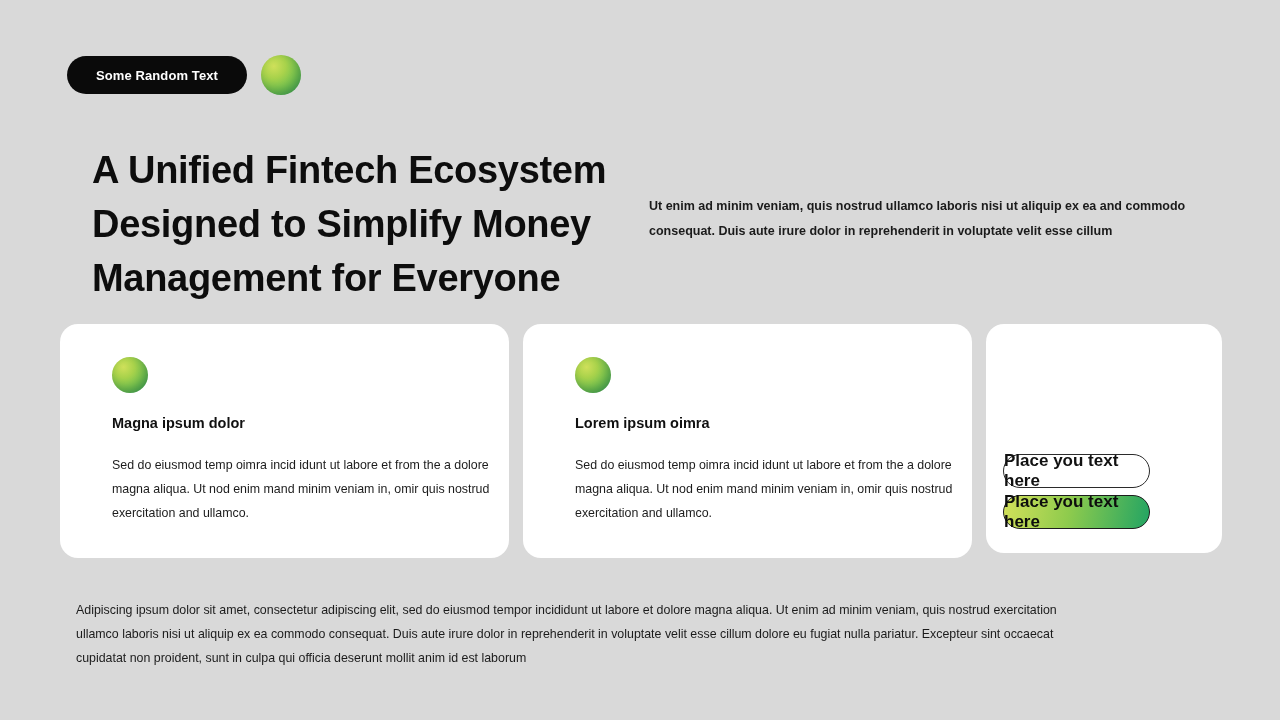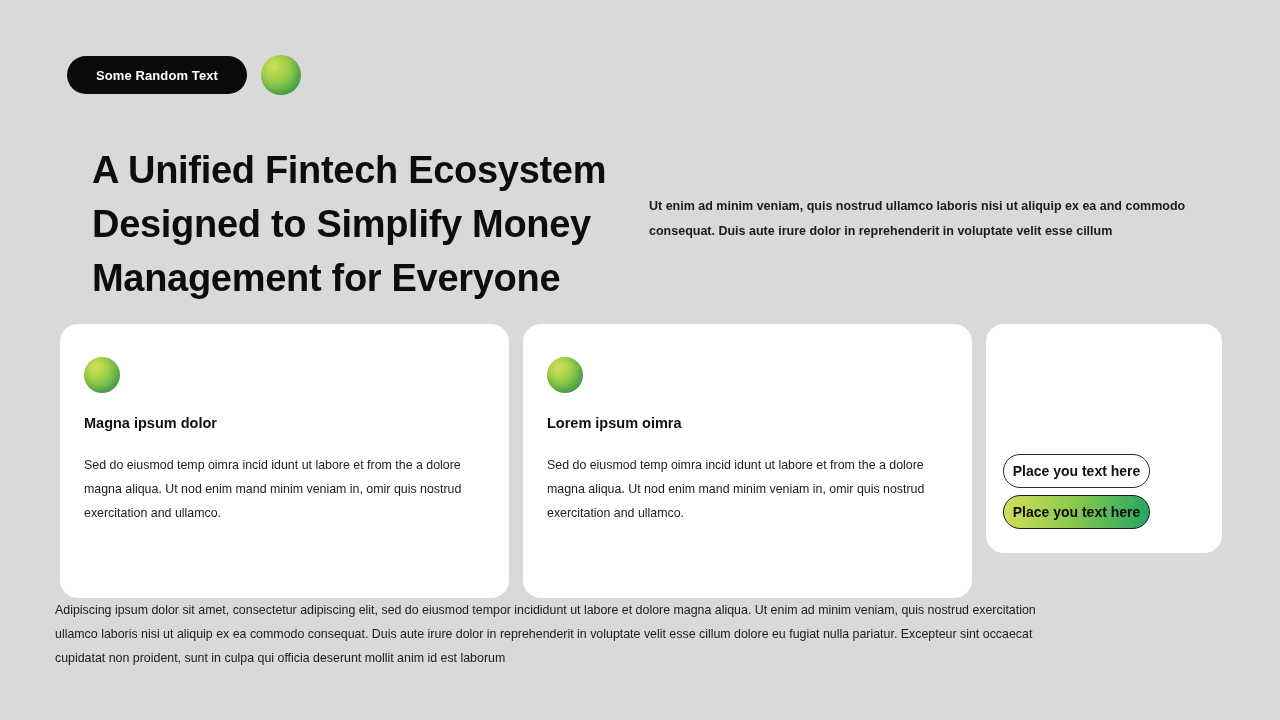--- a/index.html
+++ b/index.html
@@ -90,22 +90,22 @@
     gap: 14px;
   }
   .card {
     background: #ffffff;
     border-radius: 18px;
     box-sizing: border-box;
     position: relative;
   }
   .card-wide {
     width: 449px;
-    height: 274px;
-    padding: 33px 32px 0 24px;
+    height: 234px;
+    padding: 33px 32px 0 52px;
     border-radius: 18px;
   }
   .card-narrow {
     width: 236px;
     height: 229px;
     padding: 0;
   }
   .card-title {
     margin-top: 22px;
     font-size: 14.5px;
@@ -129,39 +129,39 @@
     flex-direction: column;
     gap: 7px;
   }
   .btn {
     width: 147px;
     height: 34px;
     border-radius: 17px;
     display: flex;
     align-items: center;
     justify-content: center;
-    font-size: 14px;
+    font-size: 17px;
     font-weight: bold;
     box-sizing: border-box;
   }
   .btn-outline {
     background: #ffffff;
     border: 1px solid #2b2b2b;
     color: #111111;
   }
   .btn-gradient {
     background: linear-gradient(100deg, #d3e05a 0%, #8ecb4d 45%, #23a463 100%);
     border: 1px solid #1d1d1d;
     color: #0d0d0d;
   }
 
   
   .footer-text {
     position: absolute;
-    left: 55px;
+    left: 76px;
     top: 586px;
     width: 1005px;
     font-size: 12.4px;
     line-height: 24px;
     color: #1b1b1b;
   }
 </style>
 </head>
 <body>
 

